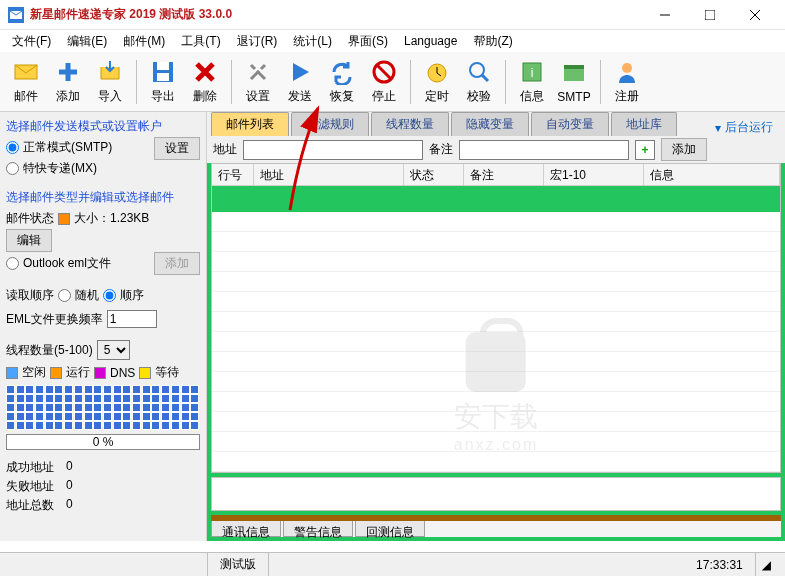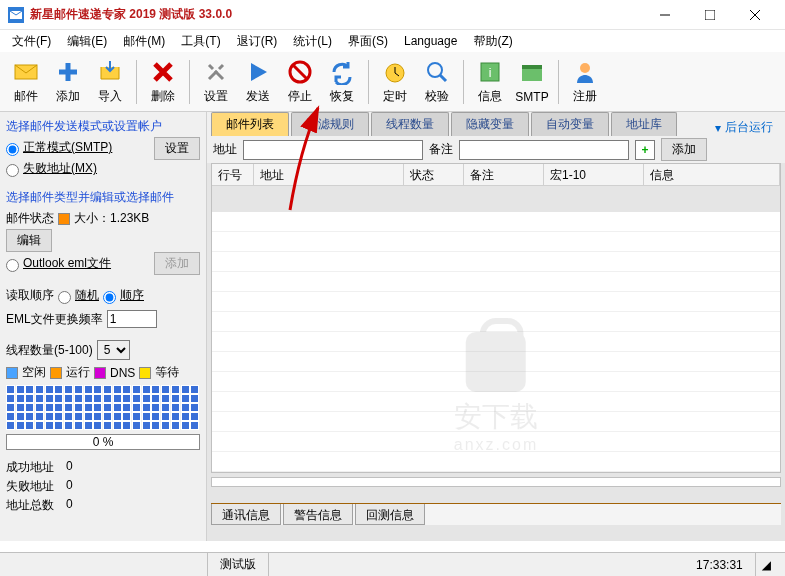--- a/index.html
+++ b/index.html
@@ -17,34 +17,34 @@
 .toolbar .tool-btn { width: 40px; height: 54px; display: flex; flex-direction: column; align-items: center; justify-content: center; cursor: pointer; border-radius: 2px; }
 .toolbar .tool-icon { width: 28px; height: 28px; display: flex; align-items: center; justify-content: center; }
 .toolbar .tool-label { margin-top: 2px; color: #000; }
 .toolbar .sep { width: 1px; height: 44px; background: #c0c0c0; margin: 0 4px; }
 
 .main { display: flex; height: 429px; }
 
 .left-panel { width: 207px; background: #f0f0f0; border-right: 1px solid #d0d0d0; padding: 4px 6px; }
 .panel-section { margin-bottom: 8px; }
 .section-title { padding: 2px 0; color: #1d4ed8; }
-.radio-row { display: flex; align-items: flex-end; padding: 2px 0; text-decoration: underline; }
+.radio-row { display: flex; align-items: center; padding: 2px 0; }
 .radio-row input[type=radio] { margin-right: 4px; }
 .btn-small { background: #e1e1e1; border: 1px solid #adadad; padding: 2px 10px; cursor: pointer; }
 .status-row { display: flex; align-items: center; gap: 4px; padding: 2px 0; }
 .color-box { width: 12px; height: 12px; border: 1px solid #888; display: inline-block; }
 .thread-grid { display: grid; grid-template-columns: repeat(20, 1fr); gap: 0px; margin-top: 2px; }
 .thread-cell { width: 9px; height: 9px; background: #3a6fd8; border: 1px solid #fff; }
 .progress-bar { height: 16px; border: 1px solid #888; background: #fff; position: relative; margin-top: 4px; }
 .progress-bar .pct { position: absolute; width: 100%; text-align: center; line-height: 14px; }
 .stats-row { display: flex; padding: 1px 0; }
 .stats-row .lbl { width: 60px; }
 .input-num { width: 50px; border: 1px solid #7a7a7a; padding: 1px 2px; }
 
-.right-panel { flex: 1; display: flex; flex-direction: column; background: #e5e5e5; }
+.right-panel { flex: 1; display: flex; flex-direction: column; background: #22c55e; }
 .tabs-row { height: 24px; display: flex; align-items: flex-end; padding: 0 4px; background: #f0f0f0; }
 .tab { padding: 3px 14px; background: #d4d4d4; border: 1px solid #a0a0a0; border-bottom: none; margin-right: 2px; cursor: pointer; border-radius: 2px 2px 0 0; color:#2a4b8d; }
 .tab.active { background: #ffd97a; color: #000; }
 .tabs-row .spacer { flex: 1; }
 .bg-run { color: #0066cc; padding: 0 8px; display:flex; align-items:center; gap:4px; }
 
 .addr-row { height: 28px; display: flex; align-items: center; padding: 2px 6px; gap: 6px; background: #f0f0f0; }
 .addr-row input[type=text] { border: 1px solid #7a7a7a; padding: 2px 4px; }
 .plus-btn { width: 20px; height: 20px; background: #fff; border: 1px solid #7a7a7a; color: #0a0; font-weight: bold; display:flex; align-items:center; justify-content:center; cursor:pointer;}
 
@@ -53,21 +53,21 @@
 .table-header .col { padding: 3px 6px; border-right: 1px solid #d0d0d0; }
 .table-body { flex: 1; background: #fff; position: relative; }
 .row-line { height: 20px; border-bottom: 1px solid #f0f0f0; }
 
 .watermark { position: absolute; top: 120px; left: 50%; transform: translateX(-50%); opacity: 0.15; text-align:center; pointer-events:none; }
 .watermark .wm-icon { width: 60px; height: 60px; background: #888; border-radius: 10px; margin: 0 auto 6px; position:relative; }
 .watermark .wm-icon::before { content:''; position:absolute; top:-14px; left:14px; width:32px; height:16px; border:6px solid #888; border-bottom:none; border-radius:16px 16px 0 0; }
 .watermark .wm-text { font-size: 28px; color: #888; }
 .watermark .wm-sub { font-size: 16px; color: #888; letter-spacing:2px;}
 
-.log-tabs { height: 22px; border-top: 1px solid #a16207; display: flex; margin: 16px 4px; background:#f4f4f4;}
+.log-tabs { height: 22px; border-top: 6px solid #a16207; display: flex; margin: 4px 4px; background:#f4f4f4;}
 .log-tabs .ltab { padding: 3px 10px; border: 1px solid #a0a0a0; border-top:none; margin-right: 2px; background: #e8e8e8; cursor: pointer; }
 
 .statusbar { height: 24px; background: #f0f0f0; border-top: 1px solid #c0c0c0; display: flex; align-items: center; padding: 0 8px; position:absolute; bottom:0; left:0; right:0;}
 .statusbar .sb-sec { padding: 0 12px; border-right: 1px solid #c0c0c0; height:100%; display:flex; align-items:center; }
 .statusbar .spacer { flex: 1; }
 
 .arrow-annotation { position: absolute; top: 100px; left: 280px; pointer-events: none; z-index: 10; }
 
 select { border:1px solid #7a7a7a; padding:1px 2px; }
 </style>
@@ -135,20 +135,30 @@
           <path d="M4 8v12h18V8" fill="#ffd040" stroke="#cc9900"></path>
           <path d="M13 2v10m-4-4l4 4 4-4" stroke="#2e7cd6" stroke-width="2" fill="none"></path>
         </svg>
       </div>
       <span class="tool-label">导入</span>
     </div>
   <div class="sep"></div>
   <div class="tool-btn">
       <div class="tool-icon">
         <svg width="26" height="26">
+          <rect x="3" y="3" width="20" height="20" fill="#2e7cd6"></rect>
+          <rect x="7" y="3" width="12" height="8" fill="#fff"></rect>
+          <rect x="7" y="14" width="12" height="8" fill="#fff"></rect>
+        </svg>
+      </div>
+      <span class="tool-label">导出</span>
+    </div>
+  <div class="tool-btn">
+      <div class="tool-icon">
+        <svg width="26" height="26">
           <path d="M5 5l16 16M21 5L5 21" stroke="#d00000" stroke-width="5"></path>
         </svg>
       </div>
       <span class="tool-label">删除</span>
     </div>
   <div class="sep"></div>
   <div class="tool-btn">
       <div class="tool-icon">
         <svg width="26" height="26">
           <path d="M6 20l8-8m2-2l4-4" stroke="#888" stroke-width="3"></path>
@@ -161,34 +171,34 @@
       <div class="tool-icon">
         <svg width="26" height="26">
           <path d="M6 4l16 9L6 22z" fill="#2e7cd6"></path>
         </svg>
       </div>
       <span class="tool-label">发送</span>
     </div>
   <div class="tool-btn">
       <div class="tool-icon">
         <svg width="26" height="26">
+          <path d="M5 13a8 8 0 0114-5m2 10a8 8 0 01-14 5" fill="none" stroke="#2e7cd6" stroke-width="3"></path>
+          <path d="M19 3v5h-5M7 23v-5h5" fill="none" stroke="#2e7cd6" stroke-width="3"></path>
+        </svg>
+      </div>
+      <span class="tool-label">恢复</span>
+    </div>
+  <div class="tool-btn">
+      <div class="tool-icon">
+        <svg width="26" height="26">
           <circle cx="13" cy="13" r="10" fill="none" stroke="#d00000" stroke-width="3"></circle>
           <line x1="6" y1="6" x2="20" y2="20" stroke="#d00000" stroke-width="3"></line>
         </svg>
       </div>
       <span class="tool-label">停止</span>
-    </div>
-  <div class="tool-btn">
-      <div class="tool-icon">
-        <svg width="26" height="26">
-          <path d="M5 13a8 8 0 0114-5m2 10a8 8 0 01-14 5" fill="none" stroke="#2e7cd6" stroke-width="3"></path>
-          <path d="M19 3v5h-5M7 23v-5h5" fill="none" stroke="#2e7cd6" stroke-width="3"></path>
-        </svg>
-      </div>
-      <span class="tool-label">恢复</span>
     </div>
   <div class="sep"></div>
   <div class="tool-btn">
       <div class="tool-icon">
         <svg width="26" height="26">
           <circle cx="13" cy="14" r="9" fill="#ffd040" stroke="#cc9900"></circle>
           <path d="M13 8v6l4 3" stroke="#000" fill="none"></path>
         </svg>
       </div>
       <span class="tool-label">定时</span>
@@ -239,21 +249,21 @@
     <div class="panel-section">
       <div class="section-title">选择邮件发送模式或设置帐户</div>
       <div style="display:flex;align-items:flex-start;">
         <div style="flex:1;">
           <div class="radio-row">
               <input type="radio" name="mode" checked="" style="">
               <span>正常模式(SMTP)</span>
             </div>
           <div class="radio-row">
               <input type="radio" name="mode" style="">
-              <span>失败地址(MX)</span>
+              <span>特快专递(MX)</span>
             </div>
         </div>
         <button class="btn-small">设置</button>
       </div>
     </div>
     <div class="panel-section">
       <div class="section-title">选择邮件类型并编辑或选择邮件</div>
       <div class="status-row">
           <span>邮件状态</span> 
           <span class="color-box" style="background:#ff8c00"></span> 

